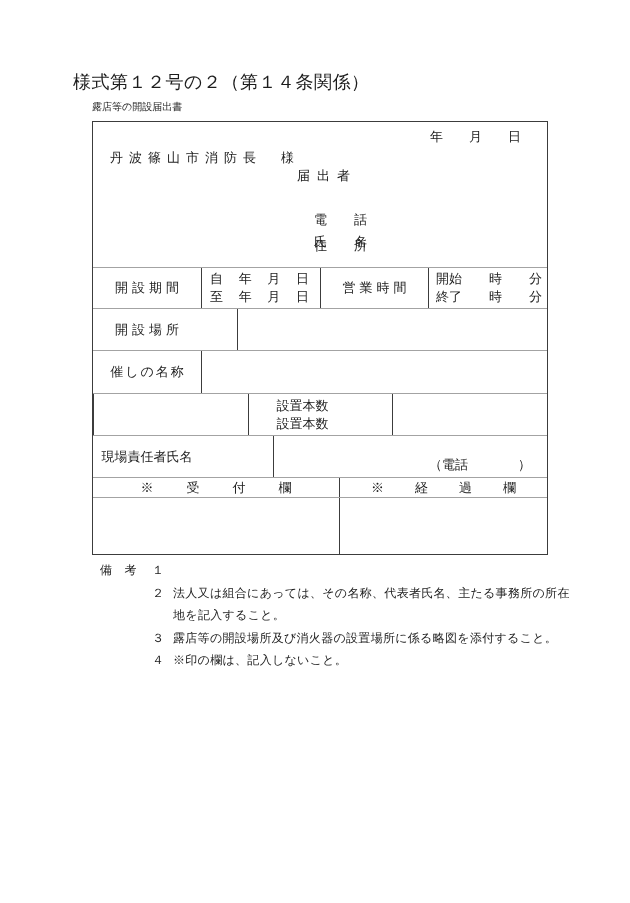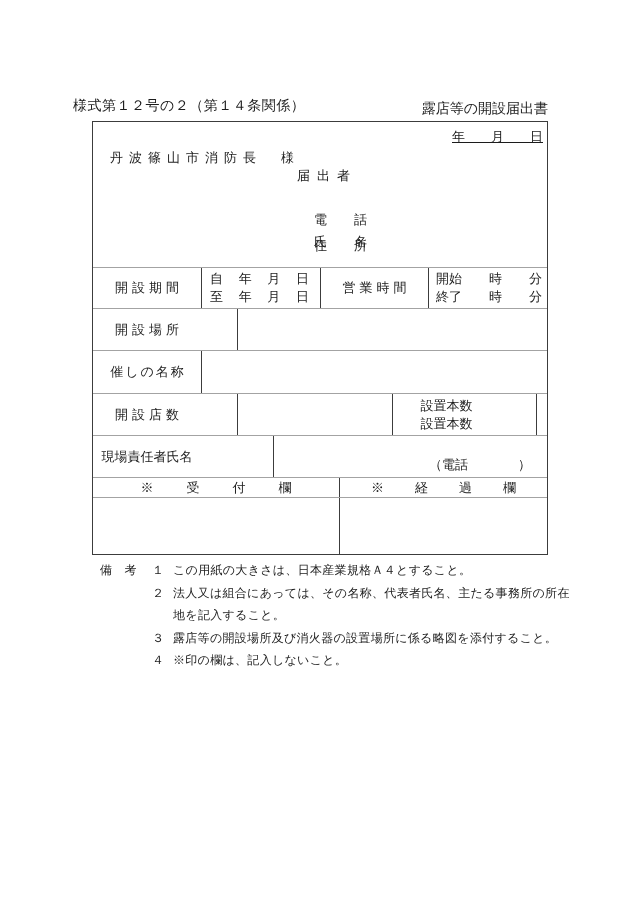--- a/index.html
+++ b/index.html
@@ -7,26 +7,26 @@
   .page {
     position:relative;
     width:630px; height:903px;
     background:#ffffff;
     color:#1c1c1c;
     font-family:"Liberation Serif","DejaVu Serif",serif;
     font-size:13px;
     overflow:hidden;
   }
   .form-no {
-    position:absolute; left:73px; top:97px;
-    font-size:14px; letter-spacing:0.5px;
+    position:absolute; left:73px; top:70px;
+    font-size:18px; letter-spacing:0.5px;
   }
   .form-title {
     position:absolute; left:92px; top:100px; width:456px;
-    text-align:right; font-size:14px; letter-spacing:0px;
+    text-align:left; font-size:10px; letter-spacing:0px;
   }
   .form-table {
     position:absolute; left:92px; top:121px; width:456px;
     border:1px solid #3c3c3c;
     background:#ffffff;
   }
   .row { display:flex; border-top:1px solid #a3a3a3; }
   .form-table .row:first-child { border-top:none; }
   .h145 { height:145px; }
   .r41 { height:41px; }
@@ -41,21 +41,21 @@
   .cD { flex:1; }
   .cL { width:246px;text-align:center; }
   .fill { flex:1; }
   .bl { border-left:1px solid #3c3c3c; }
   .lbl { display:flex; align-items:center; justify-content:center; }
   .sp4 { letter-spacing:4px; text-indent:4px; }
   .sp2 { letter-spacing:2px; text-indent:2px; }
   .sp0 { letter-spacing:0; }
   
   .header-block { position:relative; height:145px; width:100%; }
-  .date-line { position:absolute; top:6px; right:4px;text-decoration:underline; }
+  .date-line { position:absolute; top:6px; right:26px; }
   .addressee { position:absolute; top:27px; left:17px; letter-spacing:6px; }
   .declarant { position:absolute; top:45px; left:204px; letter-spacing:7px; }
   .h-line { position:absolute; left:221px; letter-spacing:7px; }
   .h-addr { top:67px;margin-top:48px; }
   .h-tel  { top:89px; }
   .h-name { top:111px; }
   
   .two-line { display:flex; flex-direction:column; justify-content:center; height:100%; }
   .two-line.center { align-items:center; text-align:center; }
   .two-line.center div { line-height:18px; }
@@ -140,21 +140,20 @@
       <div class="cell cA lbl sp4">開設場所</div>
       <div class="cell fill bl"></div>
     </div>
 
     <div class="row r43">
       <div class="cell cA lbl sp2">催しの名称</div>
       <div class="cell fill bl"></div>
     </div>
 
     <div class="row r42">
-      <div class="cell cA lbl sp4">開設店数</div>
       <div class="cell cB bl"></div>
       <div class="cell cC bl">
         <div class="two-line center">
           <div>設置本数</div>
           <div>設置本数</div>
         </div>
       </div>
       <div class="cell fill bl"></div>
     </div>
 
@@ -175,21 +174,20 @@
       <div class="cell cL"></div>
       <div class="cell fill bl"></div>
     </div>
 
   </div>
 
   <div class="notes">
     <div class="note-row">
       <div class="biko-col">備　考</div>
       <div class="no-col">１</div>
-      <div class="txt-col">この用紙の大きさは、日本産業規格Ａ４とすること。</div>
     </div>
     <div class="note-row">
       <div class="biko-col"></div>
       <div class="no-col">２</div>
       <div class="txt-col">
         <div>法人又は組合にあっては、その名称、代表者氏名、主たる事務所の所在</div>
         <div>地を記入すること。</div>
       </div>
     </div>
     <div class="note-row">

